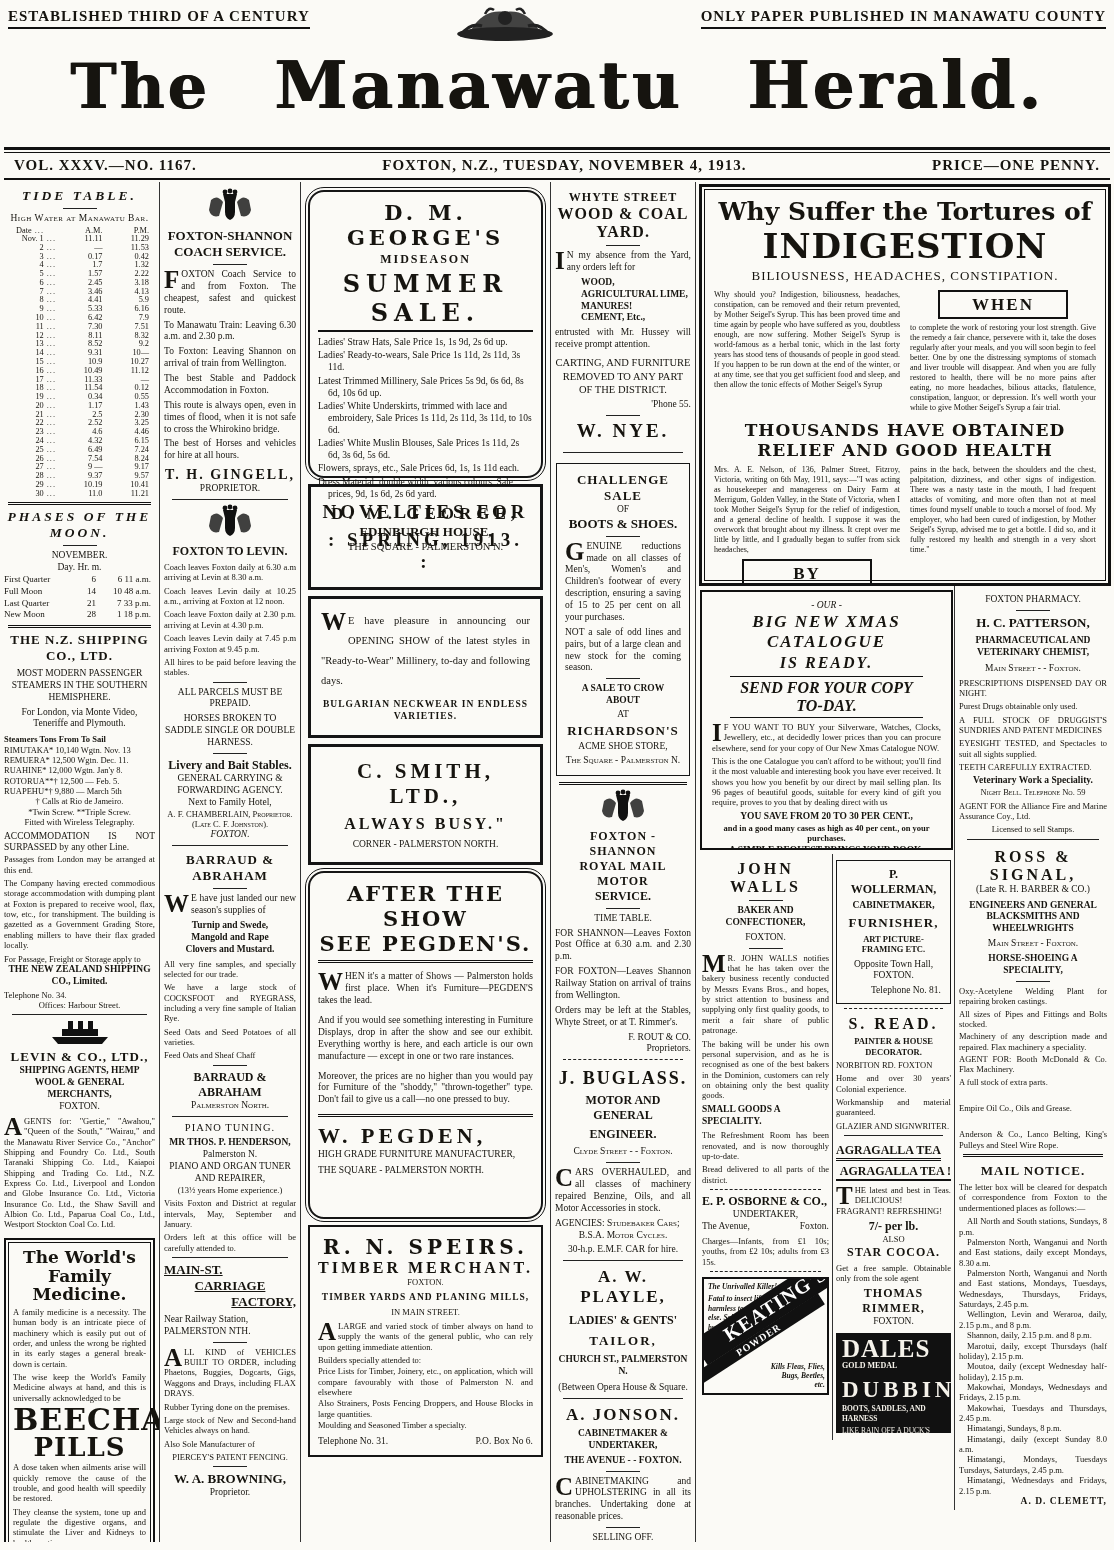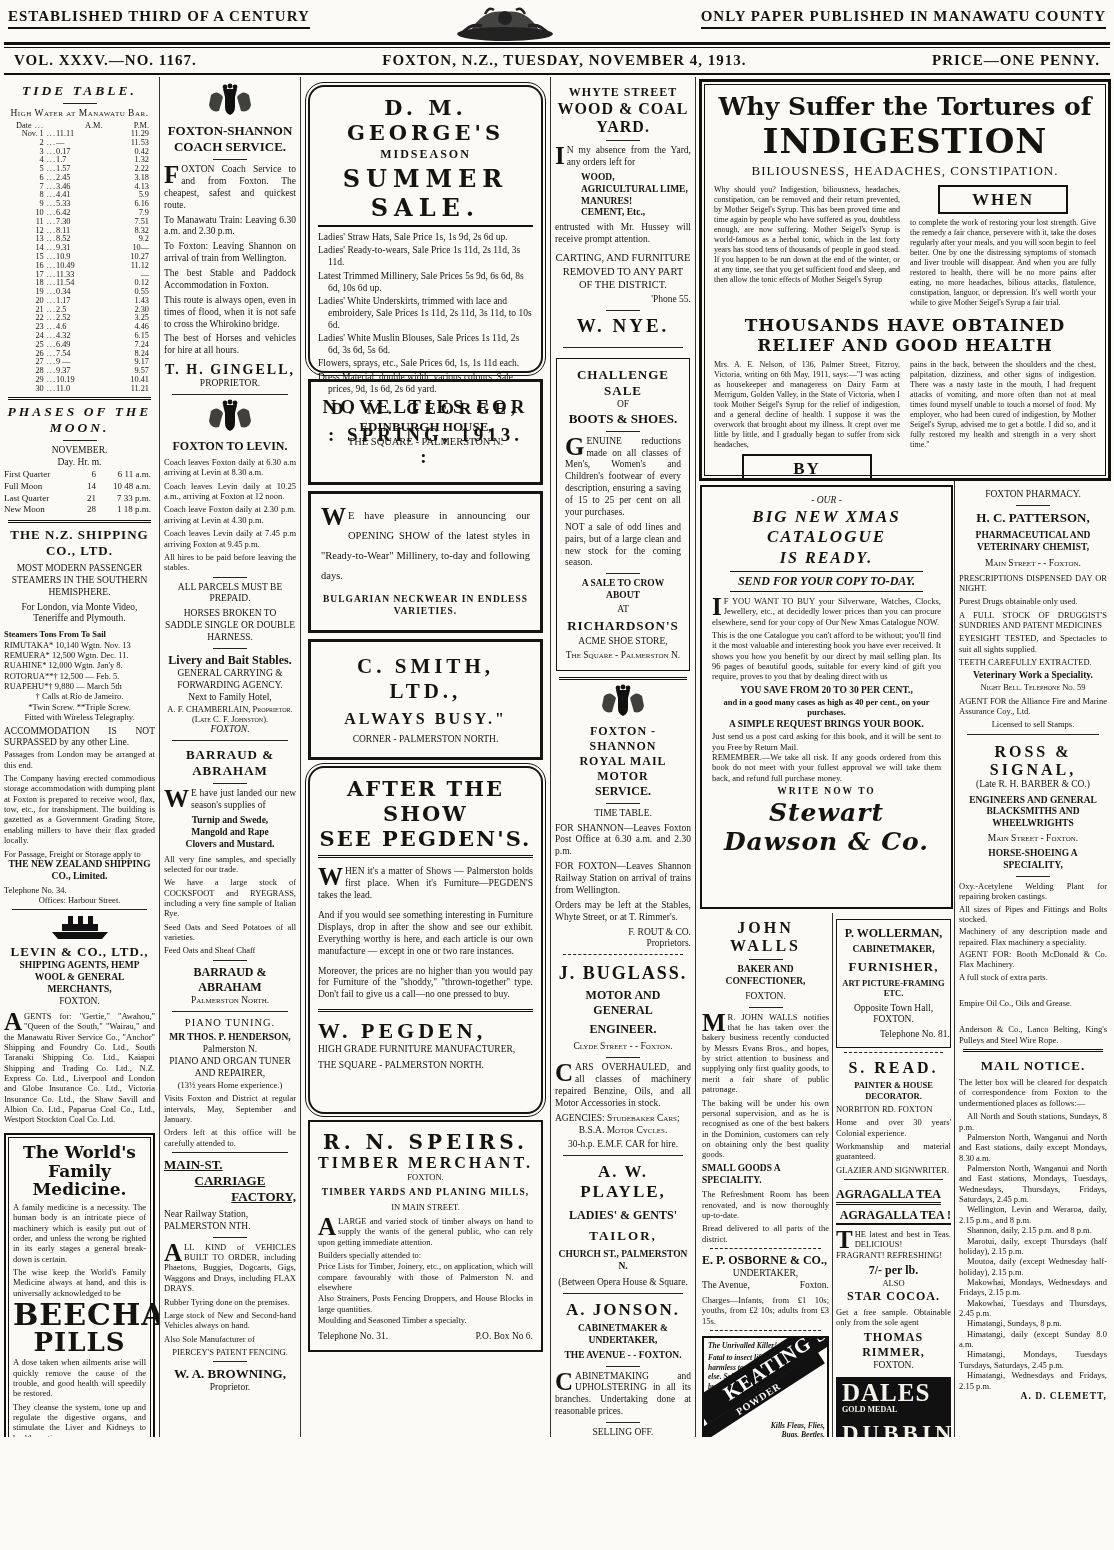--- a/index.html
+++ b/index.html
@@ -34,21 +34,21 @@
   
   .s8{font-size:8.5px;line-height:1.22;} .s9{font-size:9.5px;line-height:1.25;} .s10{font-size:10.5px;line-height:1.3;}
   .h12{font-size:12px;} .h13{font-size:13px;} .h14{font-size:14px;}
   
   .tide-title{font-style:italic;font-weight:bold;font-size:13.5px;letter-spacing:3px;text-align:center;margin-top:4px;}
   .tide-sub{font-size:9.5px;text-align:center;margin:3px 0;font-variant:small-caps;letter-spacing:.5px;}
   .thead{display:flex;font-size:8.3px;} 
   .thead .t-d{width:52px;text-align:right;} .thead .t-a{flex:1;text-align:right;} .thead .t-p{flex:1;text-align:right;padding-right:6px;}
   .trow{display:flex;font-size:8.3px;line-height:1.06;}
   .t-d{width:52px;text-align:right;} .t-d::after{content:"  ...";letter-spacing:1px;}
-  .t-a{flex:1;} .t-p{flex:1;text-align:right;padding-right:6px;}
+  .t-a{flex:1;text-align:right;} .t-p{flex:1;text-align:right;padding-right:6px;}
   .mrow{display:flex;font-size:9px;line-height:1.3;}
   .m-n{width:72px;} .m-d{width:20px;text-align:right;} .m-t{flex:1;text-align:right;padding-right:4px;}
   
   .adbox{border:2px solid #151515;padding:8px;margin:6px 1px;background:#fbfaf6;}
   .adbox.round{border-radius:16px;outline:1px solid #151515;outline-offset:2px;}
   .adbox.thin{border-width:1px;}
   .icon{display:block;margin:4px auto;}
   
   .seigel{border:3px solid #111;outline:1px solid #111;outline-offset:-6px;height:402px;padding:10px 12px;overflow:hidden;}
   .seig-h{text-align:center;font-weight:bold;}
@@ -59,21 +59,21 @@
   .seig-cols>div{flex:1;}
   .whenbox{border:2px solid #111;font-weight:bold;font-size:17px;letter-spacing:2px;text-align:center;
            padding:2px 8px;margin:0 auto 4px auto;width:70%;}
   .seig-mid{font-weight:bold;font-size:17px;text-align:center;letter-spacing:1px;margin:7px 0 5px 0;
             font-family:"DejaVu Serif",serif;}
   
   .row1{display:flex;} .row2{display:flex;}
   .sub-daw{width:255px;} .sub-right{width:159px;border-left:1px solid #333;padding:2px 4px;overflow:hidden;}
   .sub-jw{width:133px;padding:2px 3px;overflow:hidden;}
   .sub-wm{width:122px;border-left:1px solid #333;padding:2px 3px;overflow:hidden;}
-  .dawson{border:2px solid #111;padding:8px 10px;margin:4px 1px;height:424px;overflow:hidden;}
+  .dawson{border:2px solid #111;padding:8px 10px;margin:4px 1px;height:260px;overflow:hidden;}
   .daw-script{font-family:"DejaVu Serif",serif;font-style:italic;font-weight:bold;font-size:25px;text-align:center;letter-spacing:1px;}
   
   .keat{border:2px solid #111;background:#fbfaf6;height:118px;position:relative;overflow:hidden;margin:5px 0;}
   .keat-band{position:absolute;left:-12px;top:62px;width:180px;transform:rotate(-33deg);transform-origin:left top;
              background:#111;color:#fff;text-align:center;font-weight:bold;font-size:20px;letter-spacing:1px;padding:3px 0;}
   .keat-small{font-size:7.5px;font-weight:bold;font-style:italic;padding:3px 4px;line-height:1.25;width:78px;}
   .keat-kills{position:absolute;right:2px;bottom:4px;font-size:7.5px;font-weight:bold;font-style:italic;text-align:right;width:55px;}
   
   .dales{background:#111;color:#f5f2ea;margin:5px 0;padding:5px 6px;height:100px;overflow:hidden;}
   .dales .d1{font-size:25px;font-weight:bold;letter-spacing:1px;line-height:.9;display:inline;}
@@ -100,20 +100,25 @@
           <path d="M40 28 C50 10 62 6 75 8 C88 6 100 10 110 28 Z" opacity=".85"></path>
           <circle cx="75" cy="14" r="7"></circle>
           <path d="M30 32 q10 -14 22 -10 M120 32 q-10 -14 -22 -10" stroke="#222" stroke-width="3" fill="none"></path>
           <path d="M55 10 q4 -8 9 -4 M95 10 q-4 -8 -9 -4" stroke="#222" stroke-width="2.5" fill="none"></path>
         </g>
       </svg>
     </span>
     <span>ONLY PAPER PUBLISHED IN MANAWATU COUNTY</span>
   </div>
 
+  <div class="masthead">
+    <span class="mh mh1">The</span>
+    <span class="mh mh2">Manawatu</span>
+    <span class="mh mh3">Herald.</span>
+  </div>
 
   <div class="mh-rule"></div>
   <div class="dateline">
     <span>VOL. XXXV.—NO. 1167.</span>
     <span>FOXTON, N.Z., TUESDAY, NOVEMBER 4, 1913.</span>
     <span>PRICE—ONE PENNY.</span>
   </div>
   <div class="dl-rule"></div>
 
   <div class="cols">
@@ -641,21 +646,21 @@
         </div>
 
       </div>
 
       <div class="row1">
         <div class="sub-daw">
           <div class="dawson">
             <div class="c i s9">-   OUR   -</div>
             <div class="c b i" style="font-size:17px;letter-spacing:2px;">BIG NEW XMAS CATALOGUE</div>
             <div class="c b i" style="font-size:16px;letter-spacing:2px;margin-top:2px;">IS READY.</div>
-            <div class="c b i" style="font-size:12px;border-top:1px solid #111;border-bottom:1px solid #111;margin:4px 18px;padding:2px 0;">SEND FOR YOUR COPY TO-DAY.</div>
+            <div class="c b i" style="font-size:16px;border-top:1px solid #111;border-bottom:1px solid #111;margin:4px 18px;padding:2px 0;">SEND FOR YOUR COPY TO-DAY.</div>
             <div class="s8 j para dc">IF YOU WANT TO BUY your Silverware, Watches, Clocks, Jewellery, etc., at decidedly lower prices than you can procure elsewhere, send for your copy of Our New Xmas Catalogue NOW.</div>
             <div class="s8 j para">This is the one Catalogue you can't afford to be without; you'll find it the most valuable and interesting book you have ever received. It shows you how you benefit by our direct by mail selling plan. Its 96 pages of beautiful goods, suitable for every kind of gift you require, proves to you that by dealing direct with us</div>
             <div class="c b s9">YOU SAVE FROM 20 TO 30 PER CENT.,</div>
             <div class="c s8 b">and in a good many cases as high as 40 per cent., on your purchases.</div>
             <div class="c b s9" style="margin-top:2px;">A SIMPLE REQUEST BRINGS YOUR BOOK.</div>
             <div class="s8 j">Just send us a post card asking for this book, and it will be sent to you Free by Return Mail.</div>
             <div class="s8 j">REMEMBER.—We take all risk. If any goods ordered from this book do not meet with your fullest approval we will take them back, and refund full purchase money.</div>
             <div class="c b s9" style="letter-spacing:2px;margin-top:3px;">WRITE NOW TO</div>
             <div class="daw-script">Stewart Dawson &amp; Co.</div>
 
@@ -684,21 +689,21 @@
               <div class="rule" style="border-top-style:dashed;"></div>
               <div class="keat">
                 <div class="keat-small">The Unrivalled Killer!</div>
                 <div class="keat-small" style="padding-top:0;">Fatal to insect life— harmless to everything else. Sold in tins only, but be sure you get—</div>
                 <div class="keat-band">KEATING'S</div>
                 <div class="keat-band" style="top:96px;font-size:10px;width:150px;padding:1px 0;">POWDER</div>
                 <div class="keat-kills">Kills Fleas, Flies, Bugs, Beetles, etc.</div>
               </div>
             </div>
             <div class="sub-wm">
-              <div class="adbox thin" style="margin:4px 0;padding:6px 0;">
+              <div class="adbox thin" style="margin:4px 0;padding:6px 9px;">
                 <div class="c b h12">P. WOLLERMAN,</div>
                 <div class="c b s9" style="margin-top:3px;">CABINETMAKER,</div>
                 <div class="c b h13" style="letter-spacing:1px;margin-top:3px;">FURNISHER,</div>
                 <div class="c b s8" style="margin-top:3px;">ART PICTURE-FRAMING ETC.</div>
                 <div class="c s9" style="margin-top:4px;">Opposite Town Hall,</div>
                 <div class="c s9 sc">FOXTON.</div>
                 <div class="s9" style="text-align:right;margin-top:3px;">Telephone No. 81.</div>
               </div>
               <div class="rule" style="border-top-style:dashed;"></div>
               <div class="c b" style="font-size:16px;letter-spacing:3px;margin-top:6px;">S.  READ.</div>

